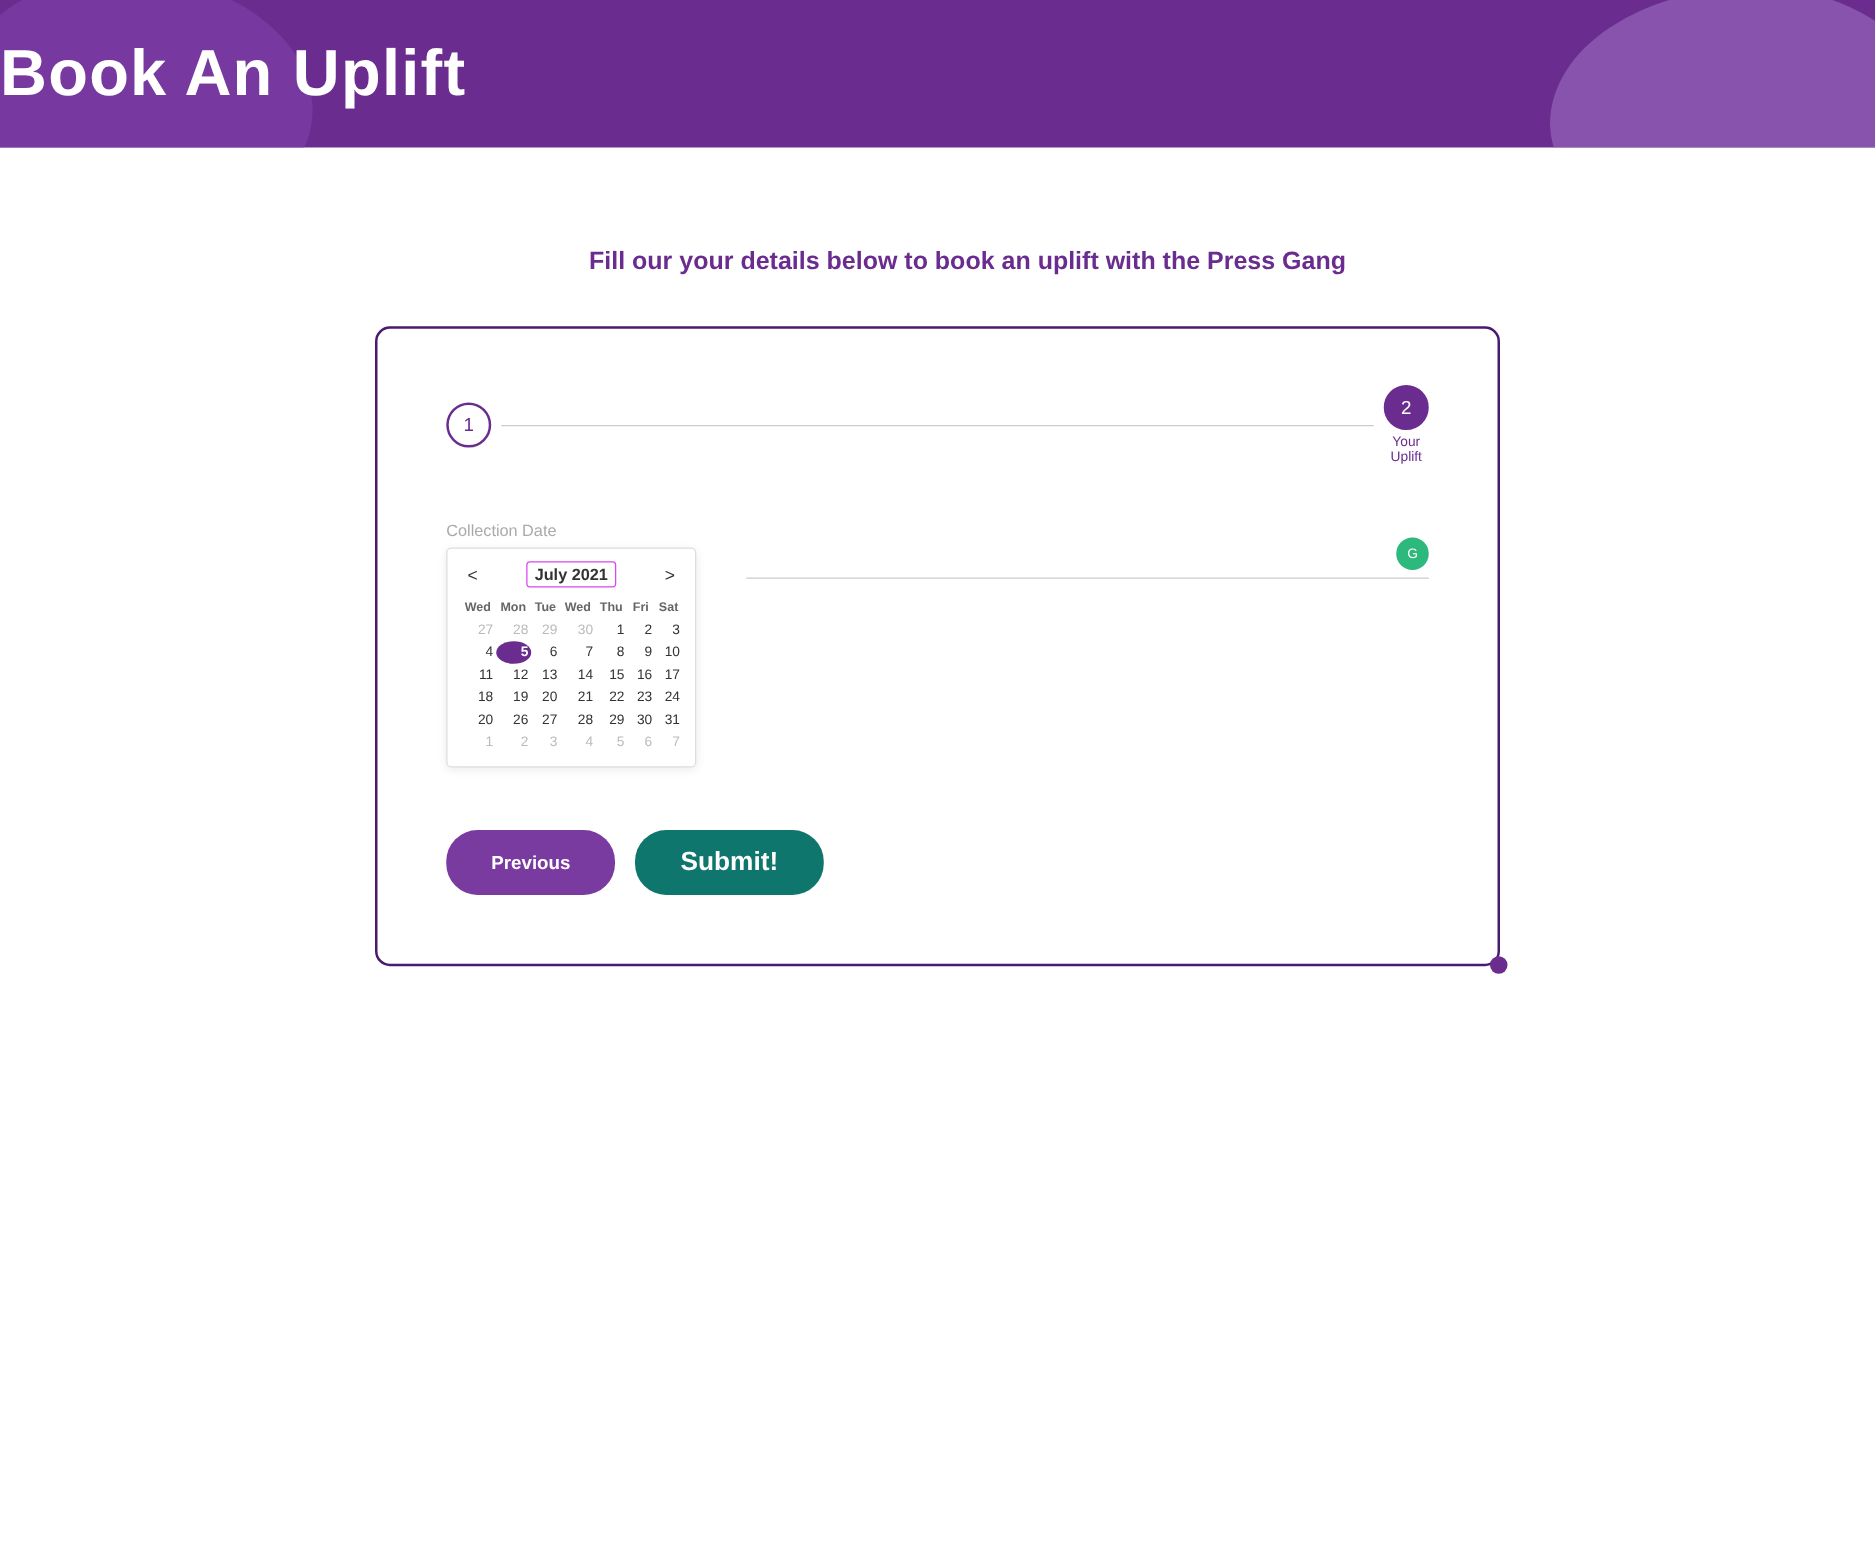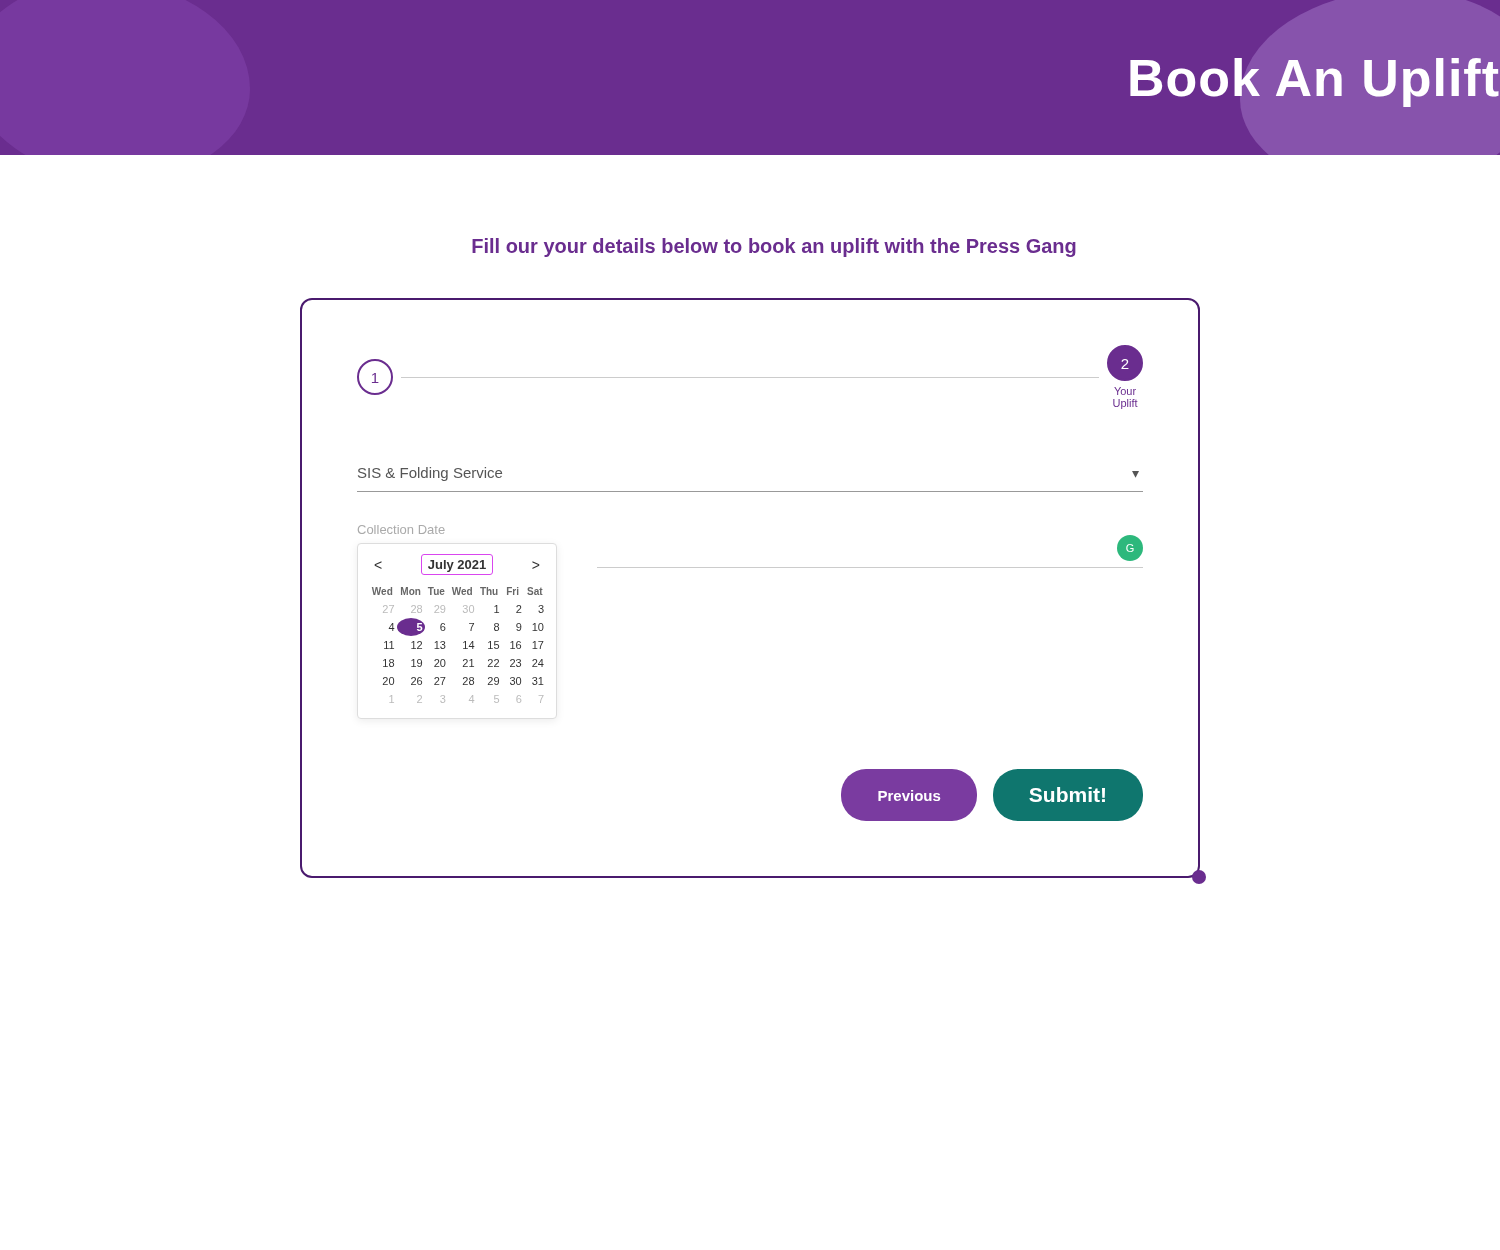--- a/index.html
+++ b/index.html
@@ -8,25 +8,25 @@
       background: #fff;
       width: 1500px;
       min-height: 1250px;
       overflow-x: hidden;
     }
 
     
     .header {
       background: #6a2d8f;
       width: 100%;
-      height: 155px;
+      height: 118px;
       position: relative;
       display: flex;
       align-items: center;
-      justify-content: flex-end;
+      justify-content: flex-start;
       overflow: hidden;
     }
     .header-blob-left {
       position: absolute;
       left: -30px;
       top: -20px;
       width: 280px;
       height: 200px;
       background: #7e3fa5;
       border-radius: 50% 60% 50% 60%;
@@ -244,21 +244,21 @@
       font-size: 14px;
       color: #333;
       background: transparent;
     }
 
     
     .buttons-row {
       display: flex;
       gap: 16px;
       margin-top: 50px;
-      justify-content: flex-end;
+      justify-content: flex-start;
     }
     .btn-previous {
       background: #7a3ba0;
       color: #fff;
       border: none;
       border-radius: 25px;
       padding: 14px 36px;
       font-size: 15px;
       font-weight: 600;
       cursor: pointer;
@@ -319,26 +319,20 @@
     </div>
     <div class="step-line"></div>
     <div class="step-2-wrapper">
       <div class="step-circle completed">
         <span>2</span>
       </div>
       <div class="step-label">Your<br>Uplift</div>
     </div>
   </div>
 
-  <div class="dropdown-wrapper">
-    <select class="dropdown-select">
-      <option>SIS &amp; Folding Service</option>
-    </select>
-    <span class="dropdown-arrow">▾</span>
-  </div>
 
   <label class="field-label">Collection Date</label>
 
   <div class="form-area">
 
     <div class="left-col">
       <div class="calendar-wrapper">
         <div class="cal-header">
           <button class="cal-nav">&lt;</button>
           <span class="cal-month-year">July 2021</span>

